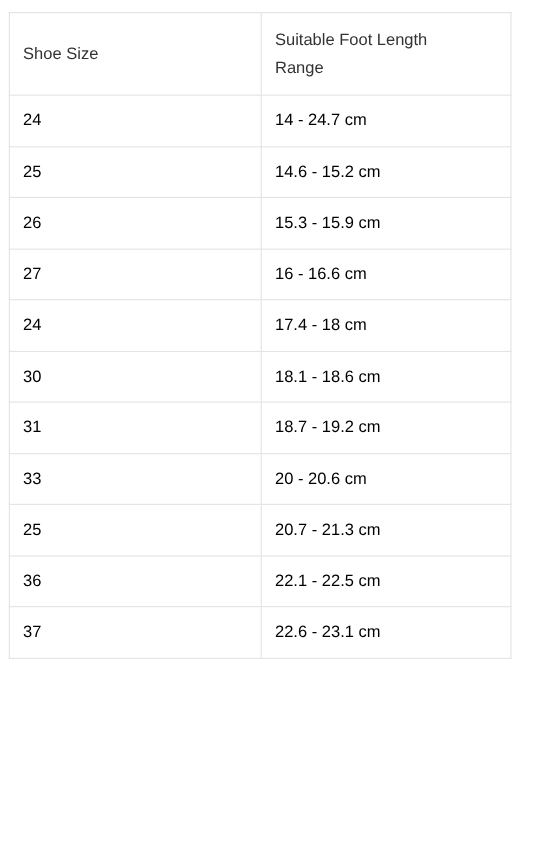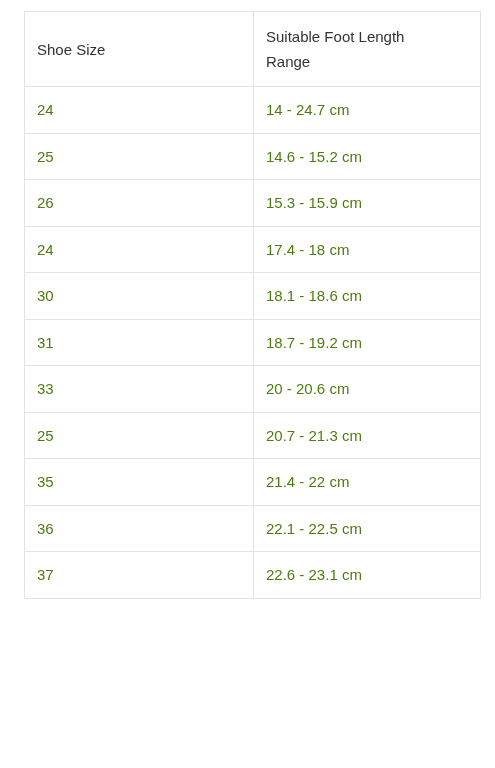--- a/index.html
+++ b/index.html
@@ -15,40 +15,40 @@
     overflow: hidden;
   }
   .page {
     position: relative;
     width: 495px;
     height: 768px;
     background: #ffffff;
   }
   .size-table {
     position: absolute;
-    left: 24px;
+    left: 8px;
     top: 11px;
     width: 456px;
     border-collapse: collapse;
     table-layout: fixed;
     background: #ffffff;
   }
   .size-table col.c1 { width: 229px; }
   .size-table col.c2 { width: 227px; }
 
   .size-table th,
   .size-table td {
     border: 1px solid #e3e3e3;
     padding: 0 12px;
     text-align: left;
     vertical-align: middle;
     font-weight: normal;
     font-size: 15px;
     line-height: 25px;
-    color: #4d7c0f;
+    color: #000000;
     background: #ffffff;
   }
   .size-table thead th {
     height: 74px;
     font-size: 15px;
     color: #333333;
   }
   .size-table tbody td {
     height: 45.5px;
     font-size: 15px;
@@ -84,44 +84,44 @@
       </tr>
       <tr>
         <td>25</td>
         <td>14.6 - 15.2 cm</td>
       </tr>
       <tr>
         <td>26</td>
         <td>15.3 - 15.9 cm</td>
       </tr>
       <tr>
+        <td>27</td>
+        <td>16 - 16.6 cm</td>
+      </tr>
+      <tr>
         <td>24</td>
         <td>17.4 - 18 cm</td>
       </tr>
       <tr>
         <td>30</td>
         <td>18.1 - 18.6 cm</td>
       </tr>
       <tr>
         <td>31</td>
         <td>18.7 - 19.2 cm</td>
       </tr>
       <tr>
         <td>33</td>
         <td>20 - 20.6 cm</td>
       </tr>
       <tr>
         <td>25</td>
         <td>20.7 - 21.3 cm</td>
       </tr>
       <tr>
-        <td>35</td>
-        <td>21.4 - 22 cm</td>
-      </tr>
-      <tr>
         <td>36</td>
         <td>22.1 - 22.5 cm</td>
       </tr>
       <tr>
         <td>37</td>
         <td>22.6 - 23.1 cm</td>
       </tr>
     </tbody>
   </table>
 </div>

